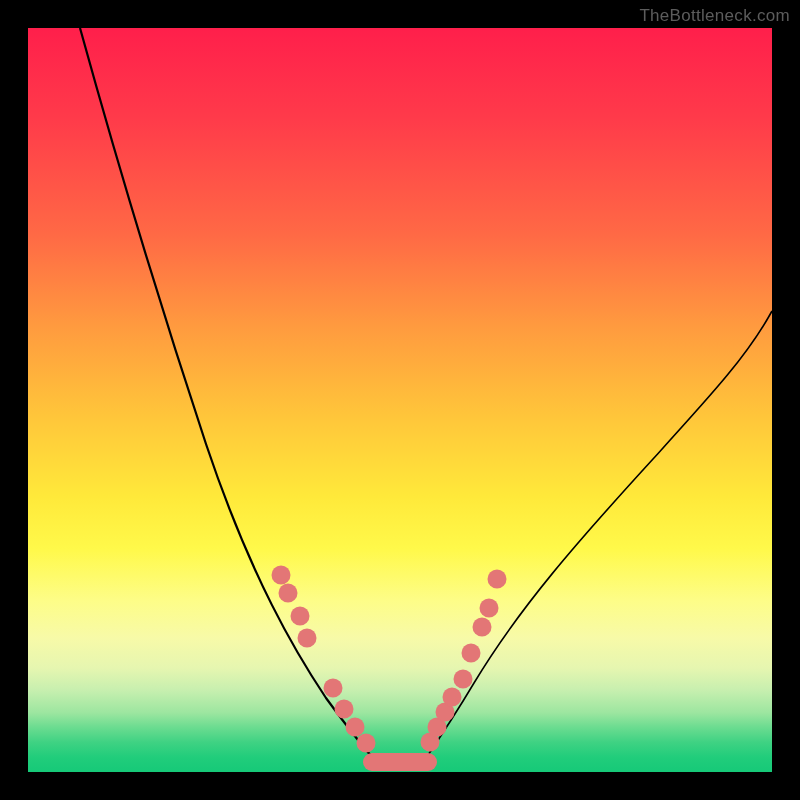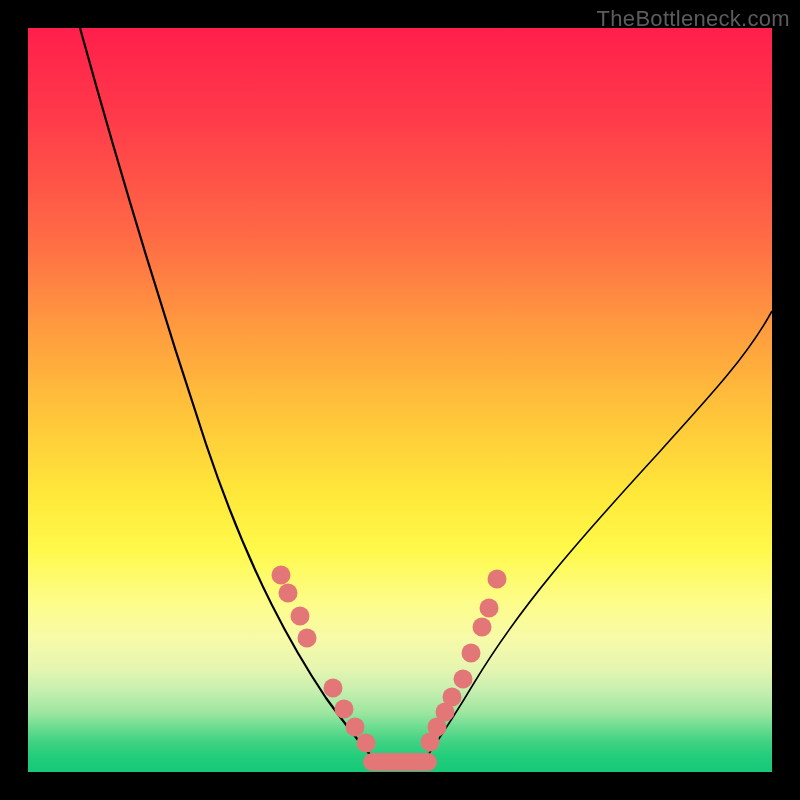--- a/index.html
+++ b/index.html
@@ -43,21 +43,21 @@
       #3fd283 96%,
       #21cd7b 98%,
       #16c978 100%
     );
   }
   .watermark {
     position: absolute;
     top: 6px;
     right: 10px;
     color: #5c5c5c;
-    font-size: 22px;
+    font-size: 17px;
     font-weight: 500;
     letter-spacing: 0.3px;
     user-select: none;
   }
   svg.curves {
     position: absolute;
     top: 0;
     left: 0;
     width: 744px;
     height: 744px;

